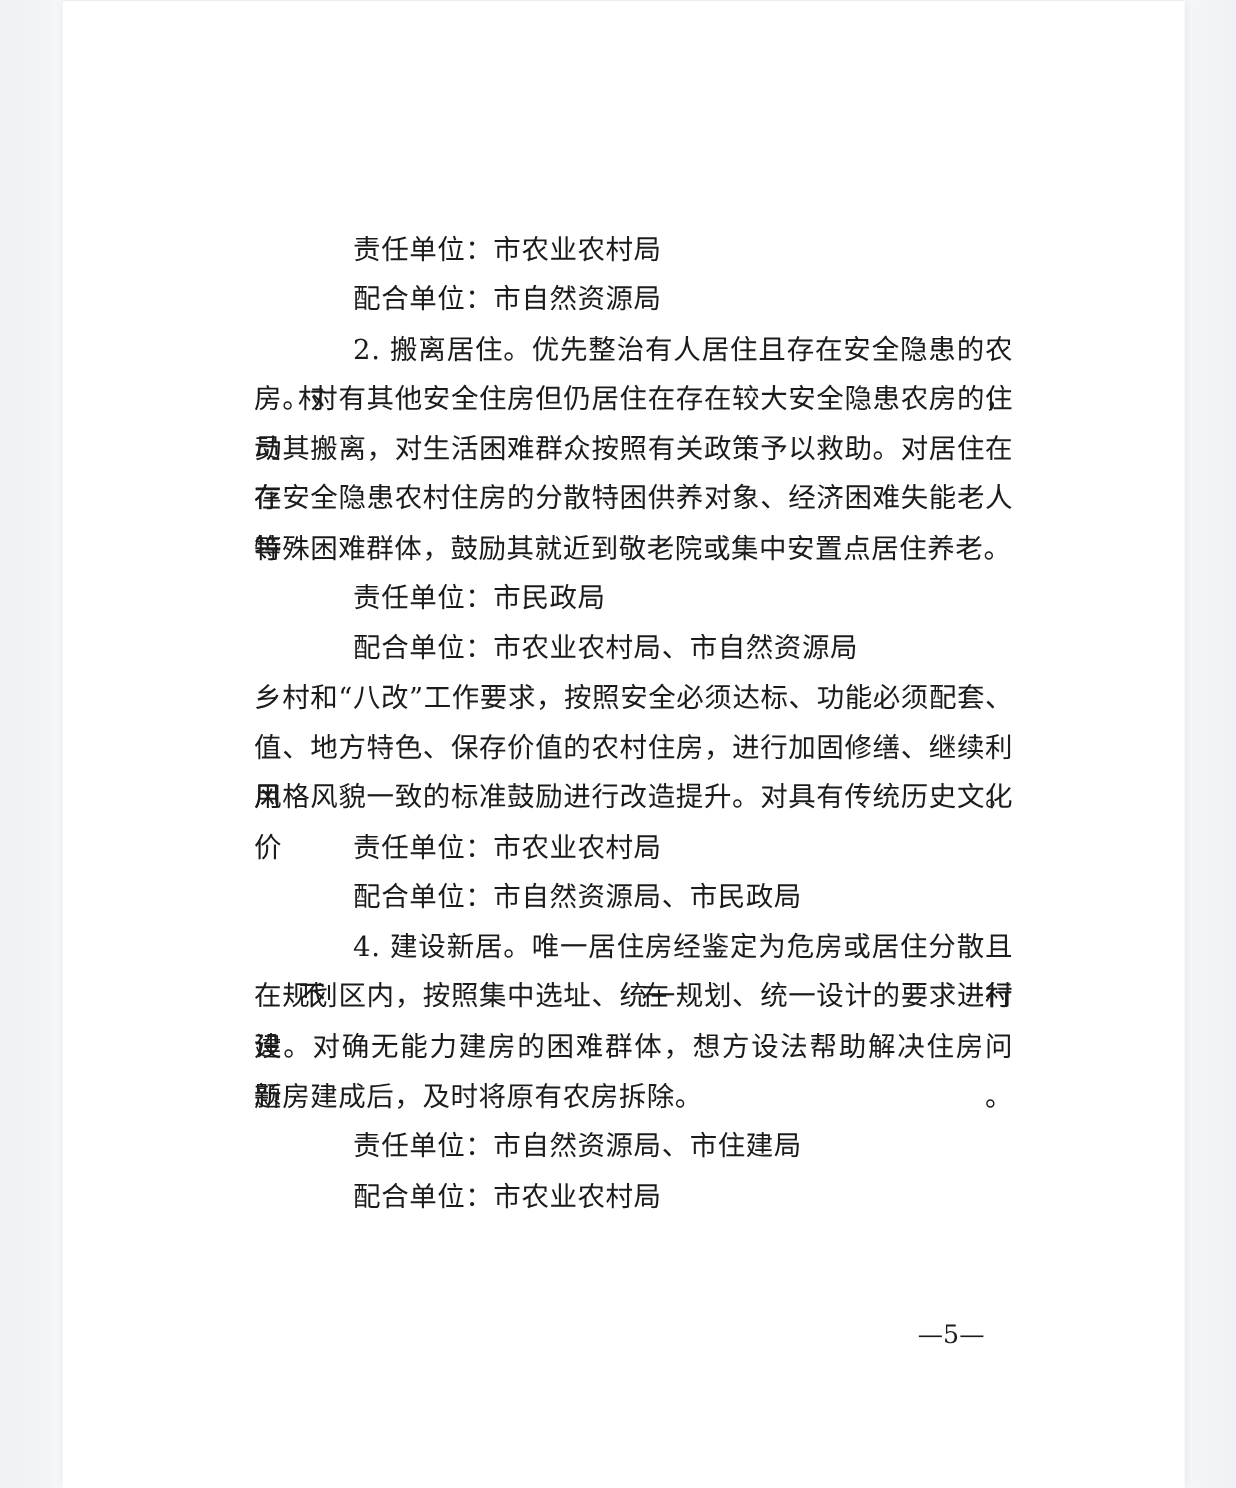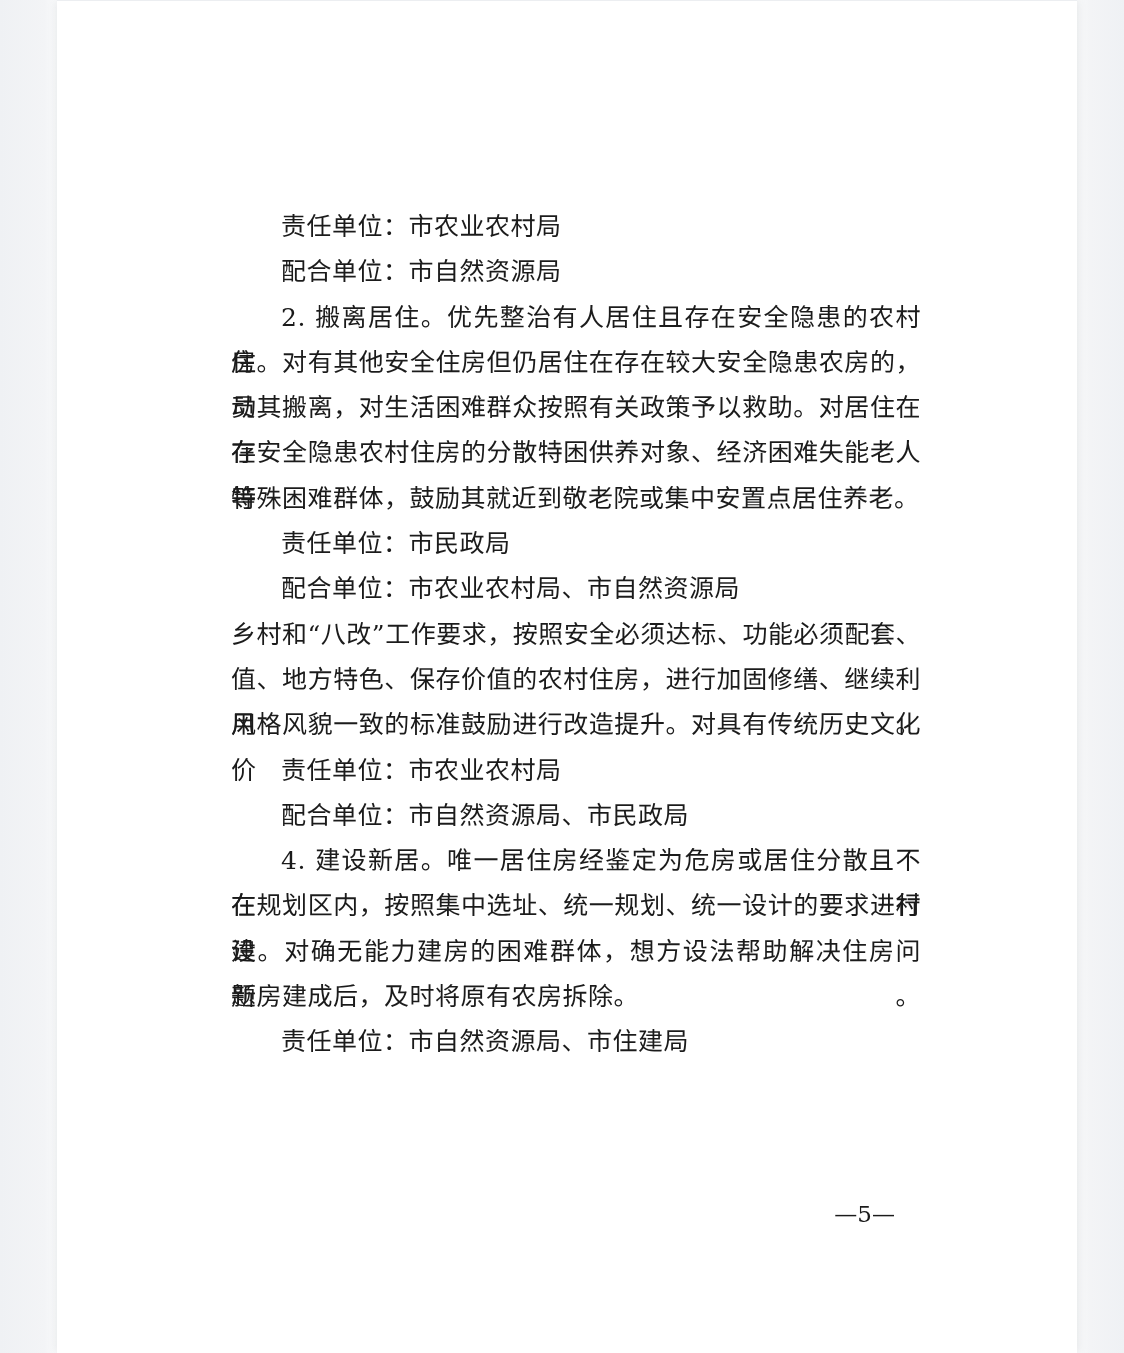--- a/index.html
+++ b/index.html
@@ -39,20 +39,21 @@
   }
   .line {
     font-size: 25px;
     line-height: 45.3px;
     height: 45.3px;
     white-space: nowrap;
     letter-spacing: 0.5px;
   }
   .line.indent {
     text-indent: 2em;
+    margin-left: 40px;
   }
   .line.stretch {
     white-space: normal;
     text-align: justify;
     text-align-last: justify;
     -moz-text-align-last: justify;
   }
   .page-number {
     position: absolute;
     top: 1200px;
@@ -80,16 +81,17 @@
       <div class="line stretch">乡村和“八改”工作要求，按照安全必须达标、功能必须配套、</div>
       <div class="line stretch">值、地方特色、保存价值的农村住房，进行加固修缮、继续利用。</div>
       <div class="line stretch">风格风貌一致的标准鼓励进行改造提升。对具有传统历史文化价</div>
       <div class="line indent">责任单位：市农业农村局</div>
       <div class="line indent">配合单位：市自然资源局、市民政局</div>
       <div class="line indent stretch">4. 建设新居。唯一居住房经鉴定为危房或居住分散且不在村</div>
       <div class="line stretch">在规划区内，按照集中选址、统一规划、统一设计的要求进行建</div>
       <div class="line stretch">设。对确无能力建房的困难群体，想方设法帮助解决住房问题。</div>
       <div class="line">新房建成后，及时将原有农房拆除。</div>
       <div class="line indent">责任单位：市自然资源局、市住建局</div>
+      <div class="line indent">配合单位：市农业农村局</div>
     </div>
     <div class="page-number">—5—</div>
   </div>
 </div>
 
 </body></html>

